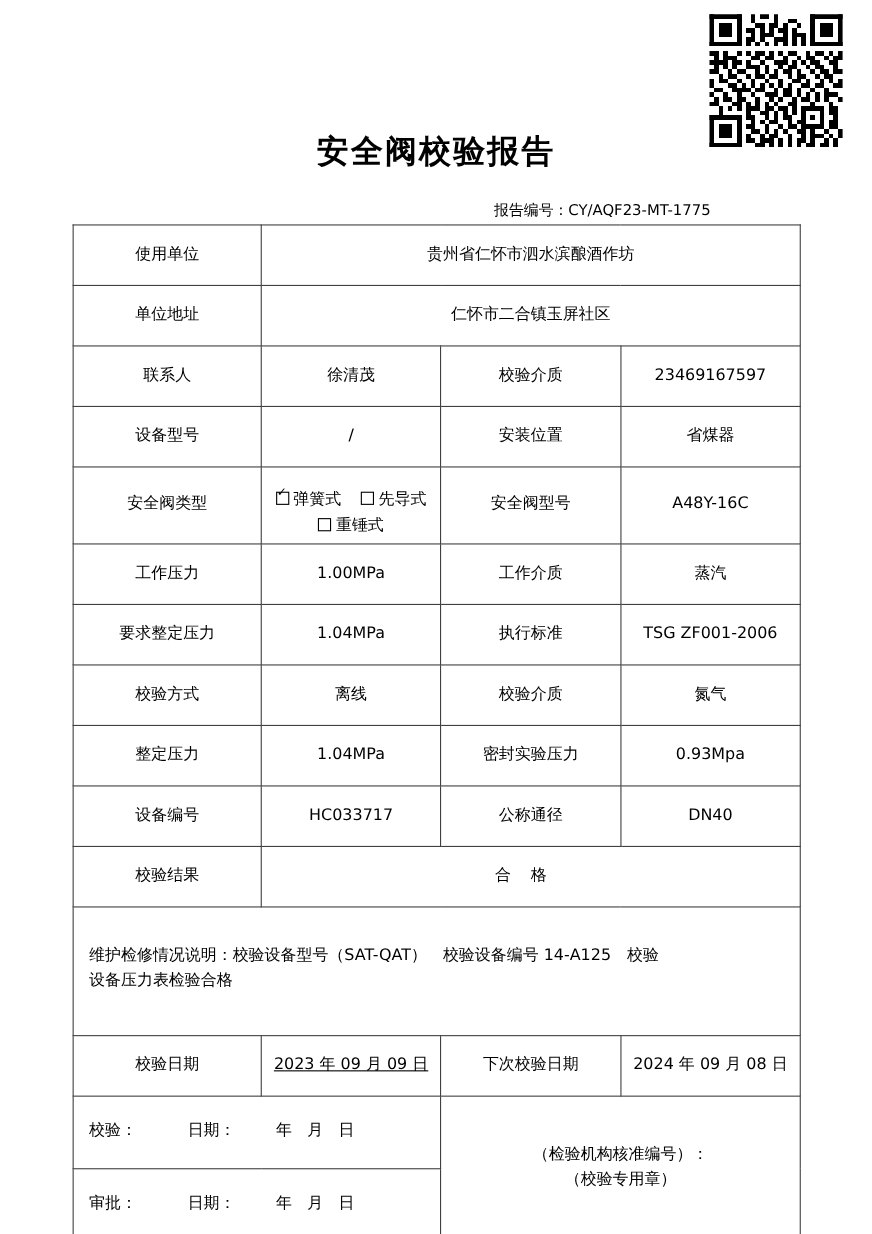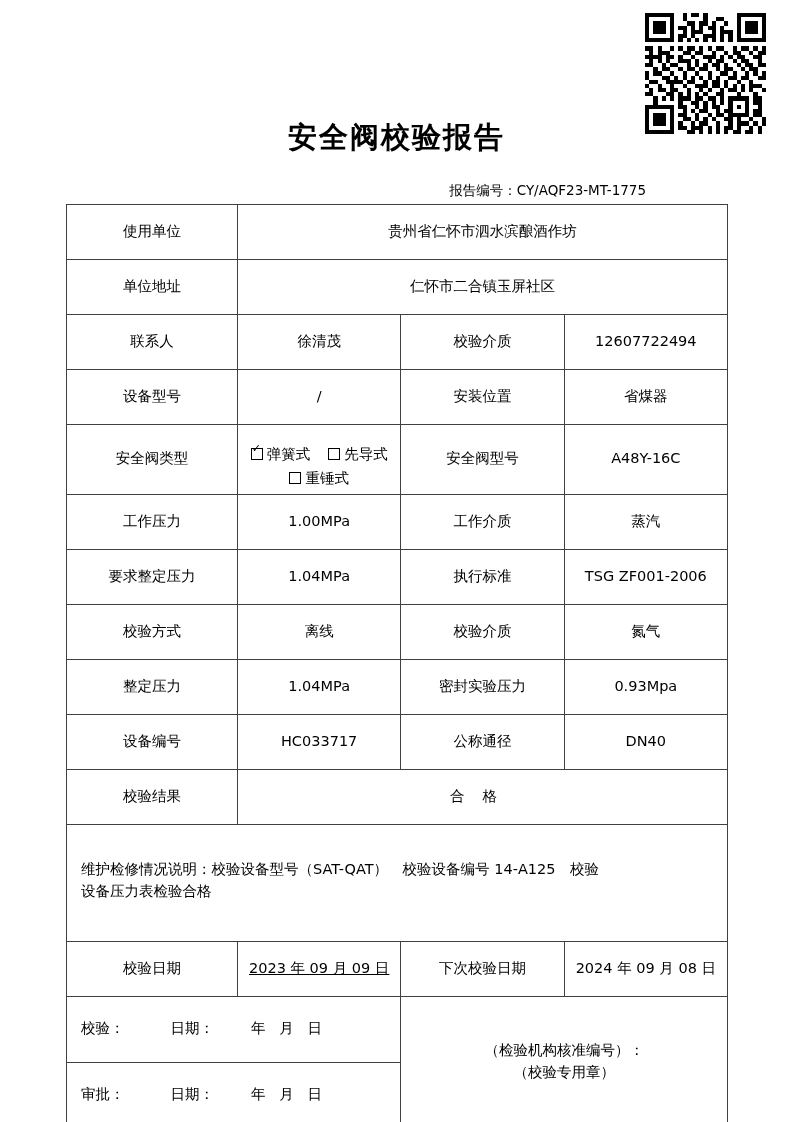--- a/index.html
+++ b/index.html
@@ -395,21 +395,21 @@
       <td colspan="3">贵州省仁怀市泗水滨酿酒作坊</td>
     </tr>
     <tr>
       <td class="label">单位地址</td>
       <td colspan="3">仁怀市二合镇玉屏社区</td>
     </tr>
     <tr>
       <td class="label">联系人</td>
       <td class="val1">徐清茂</td>
       <td class="label2">校验介质</td>
-      <td class="val2">12607722494</td>
+      <td class="val2">23469167597</td>
     </tr>
     <tr>
       <td class="label">设备型号</td>
       <td class="val1">/</td>
       <td class="label2">安装位置</td>
       <td class="val2">省煤器</td>
     </tr>
     <tr>
       <td class="label">安全阀类型</td>
       <td class="val1">

